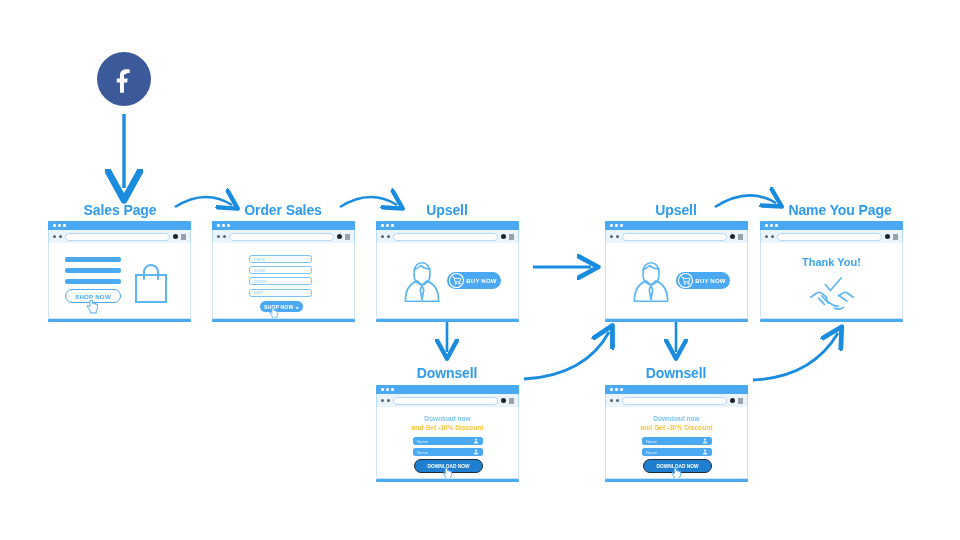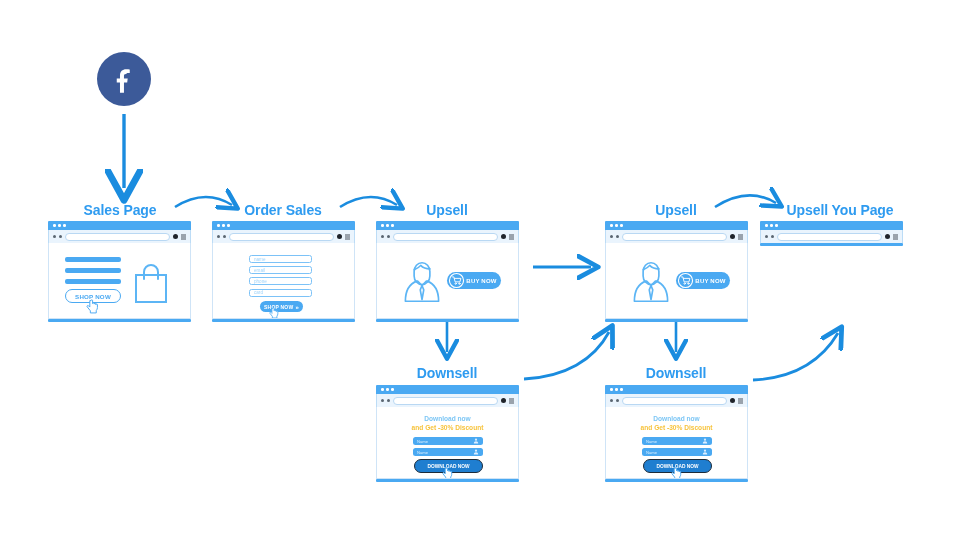--- a/index.html
+++ b/index.html
@@ -141,21 +141,21 @@
       <path fill="#ffffff" d="M14.6 7.2h2.0V4.3c-0.35-0.05-1.54-0.15-2.93-0.15 -2.9 0-4.88 1.77-4.88 5.02v2.35H6.2v3.3h2.59V23h3.18v-8.18h2.58l0.4-3.3h-2.98V9.5c0-0.95 0.26-1.6 1.63-1.6z"></path>
     </svg>
   </div>
 
   <div class="node-label" style="left:120px;top:202px;">Sales Page</div>
   <div class="node-label" style="left:283px;top:202px;">Order Sales</div>
   <div class="node-label" style="left:447px;top:202px;">Upsell</div>
   <div class="node-label" style="left:447px;top:365px;">Downsell</div>
   <div class="node-label" style="left:676px;top:202px;">Upsell</div>
   <div class="node-label" style="left:676px;top:365px;">Downsell</div>
-  <div class="node-label" style="left:840px;top:202px;">Upsell You Page</div>
+  <div class="node-label" style="left:840px;top:202px;">Name You Page</div>
 
   <div class="browser" style="left:48px;top:221px;width:143px;">
     <div class="br-top">
       <span class="br-dot"></span>
       <span class="br-dot"></span>
       <span class="br-dot"></span>
     </div>
     <div class="br-bar">
       <span class="br-nav">
           <i></i>
@@ -422,16 +422,32 @@
       <span class="br-nav">
           <i></i>
           <i></i>
         </span>
       <span class="br-url"></span>
       <span class="br-rt">
         <span class="cir"></span>
         <span class="sq"></span>
       </span>
     </div>
+    <div class="br-body" style="height:76px;">
+      <div class="br-shadow"></div>
+      <div class="ctr ty-title" style="top:13px;font-size:11px;">Thank You!</div>
+      <svg style="position:absolute;left:47px;top:28px;" width="48" height="44" viewBox="0 0 56 52">
+        <g fill="none" stroke="#5cb5f5" stroke-width="2" stroke-linecap="round" stroke-linejoin="round">
+          <path d="M20,16 l6,7 l13,-15"></path>
+          <path d="M3,31 l7,-5 c2,-1.5 4,-1 6,0.5 l5,4 c1.5,1.2 1.2,3 -0.5,3.6"></path>
+          <path d="M53,31 l-7,-5 c-2,-1.5 -4,-1 -6,0.5 l-4,3"></path>
+          <path d="M20.5,34.1 c2.5,2 5,4 7.5,5.5 2.5,1.5 5,2.6 7.5,2.2"></path>
+          <path d="M12,32 l7,7.5"></path>
+          <path d="M16,29.5 l8,8.5"></path>
+          <path d="M36,28.5 c3,2.5 6.5,5 9.5,7"></path>
+          <path d="M31,44 c3.5,1.6 7.5,1.2 10.5,-1"></path>
+        </g>
+      </svg>
+    </div>
     <div class="br-foot"></div>
   </div>
 
 </div>
 
 </body></html>

